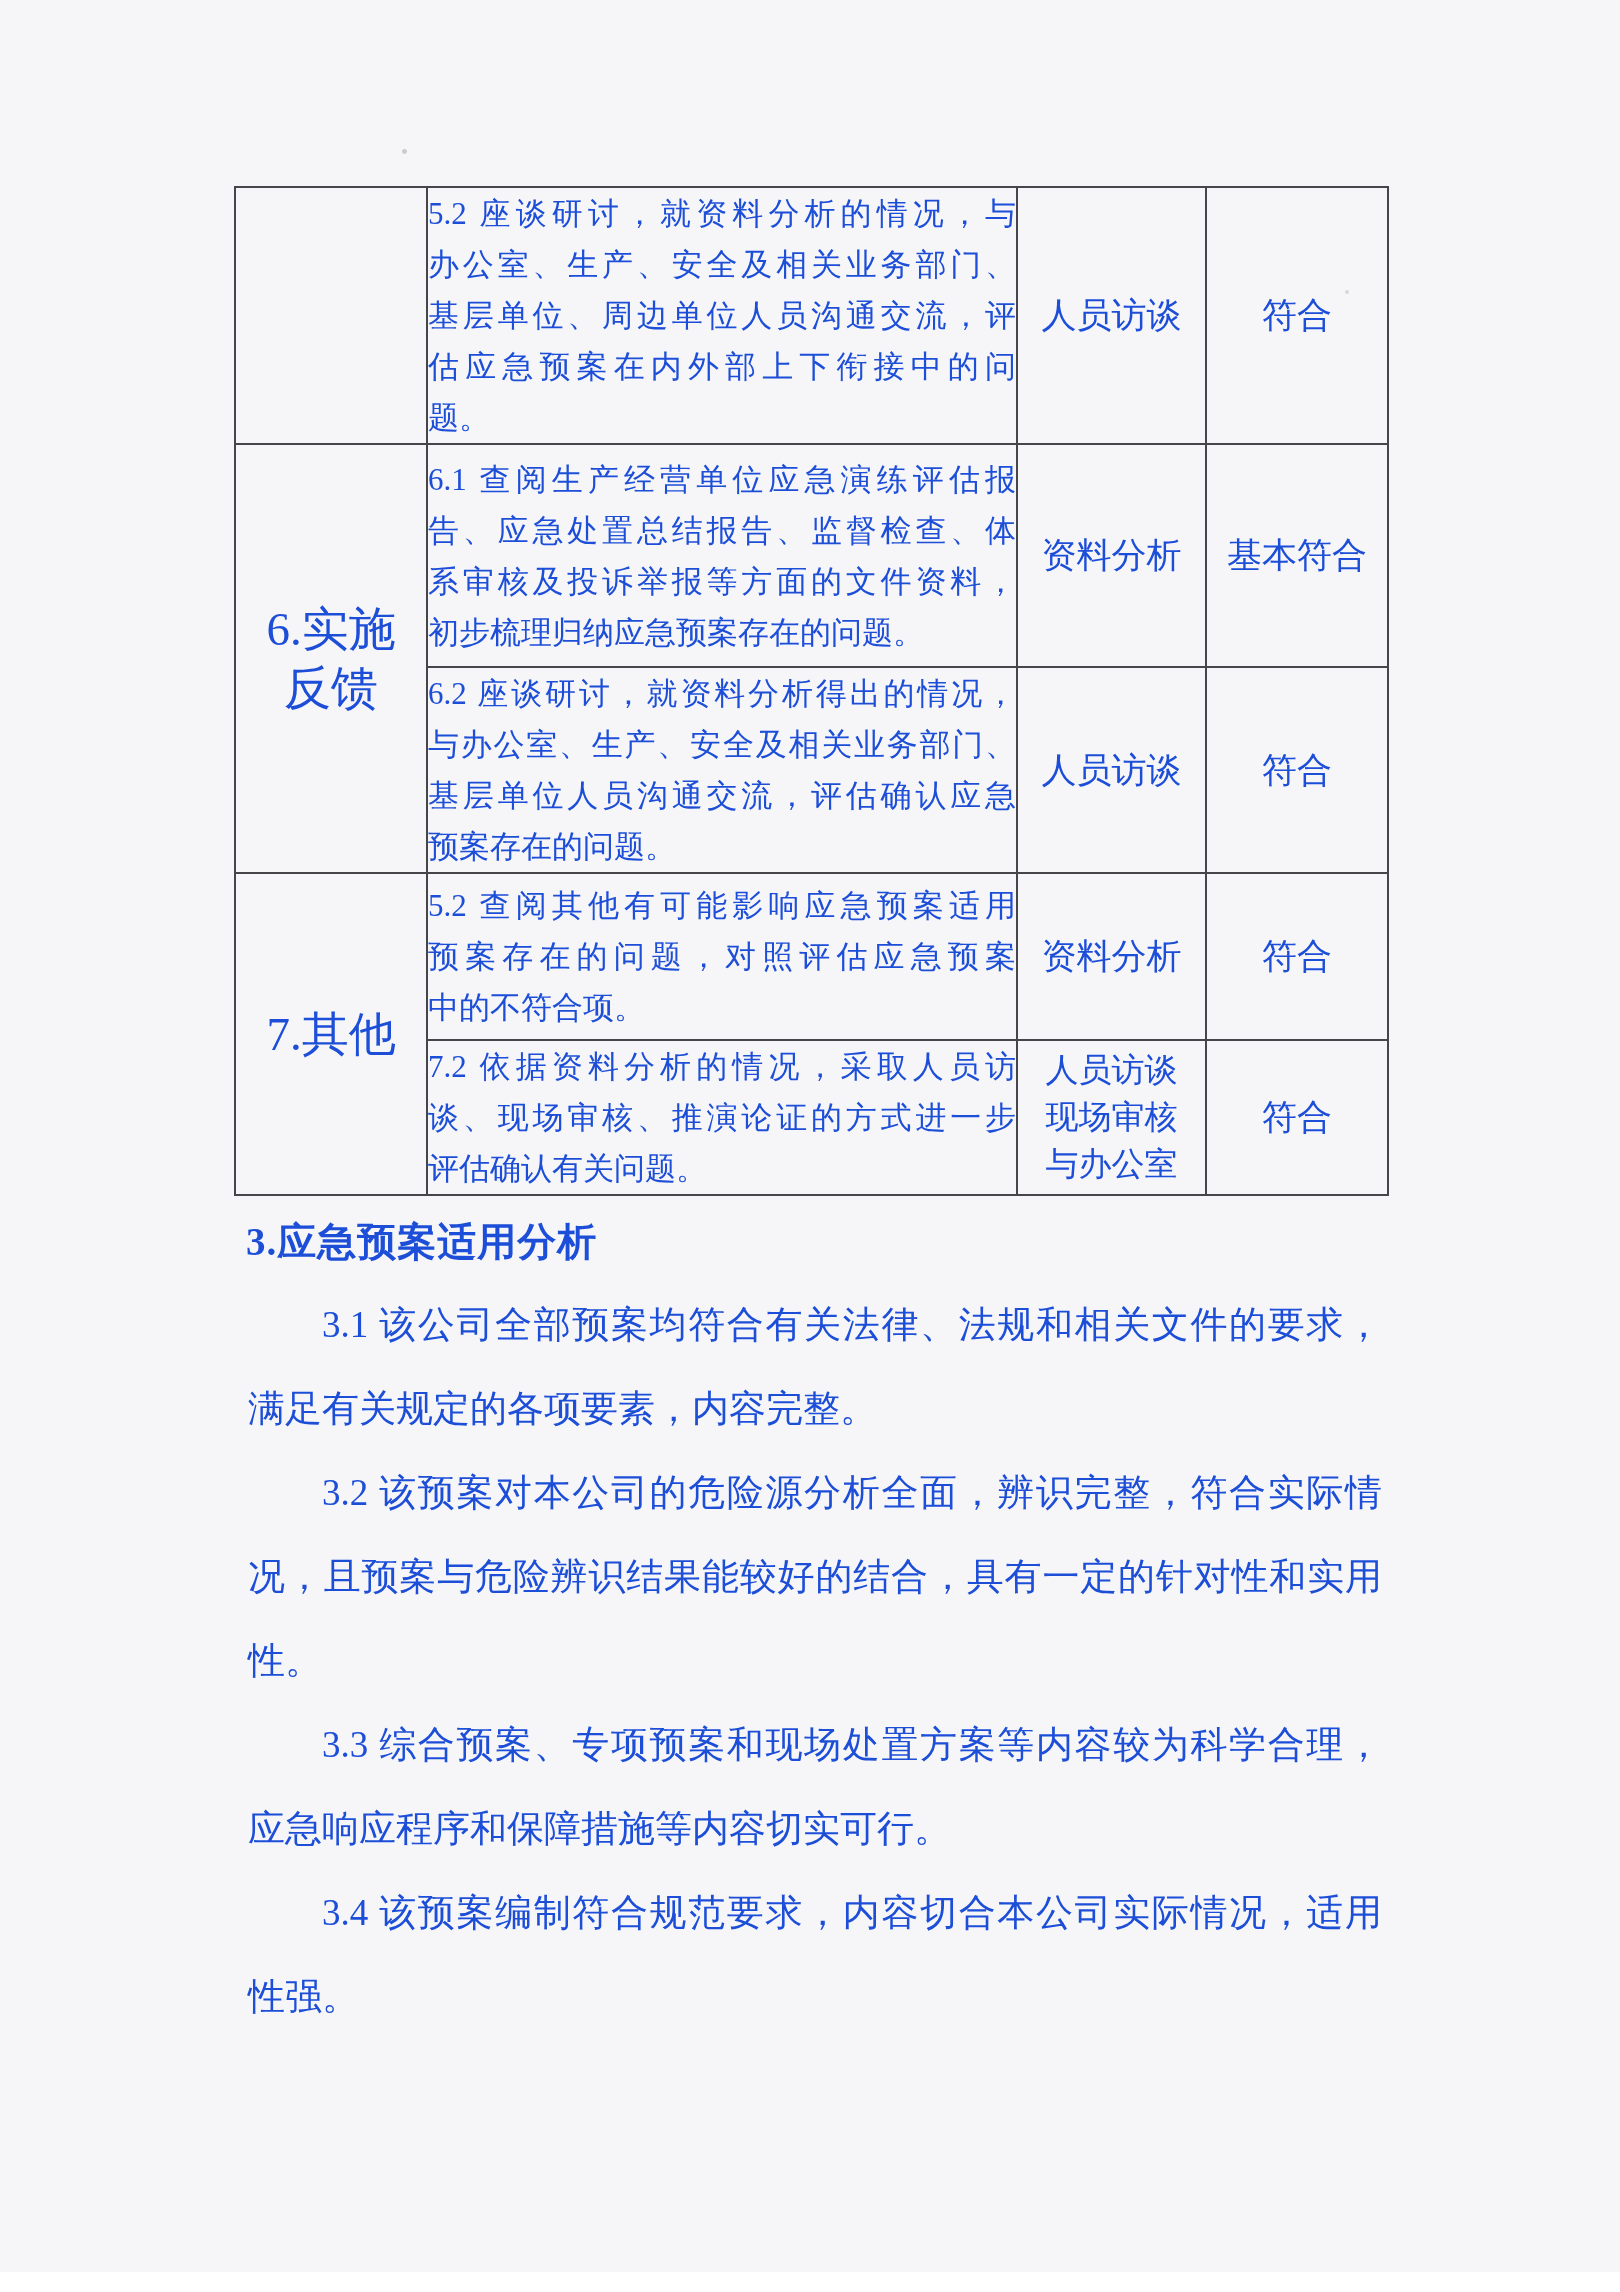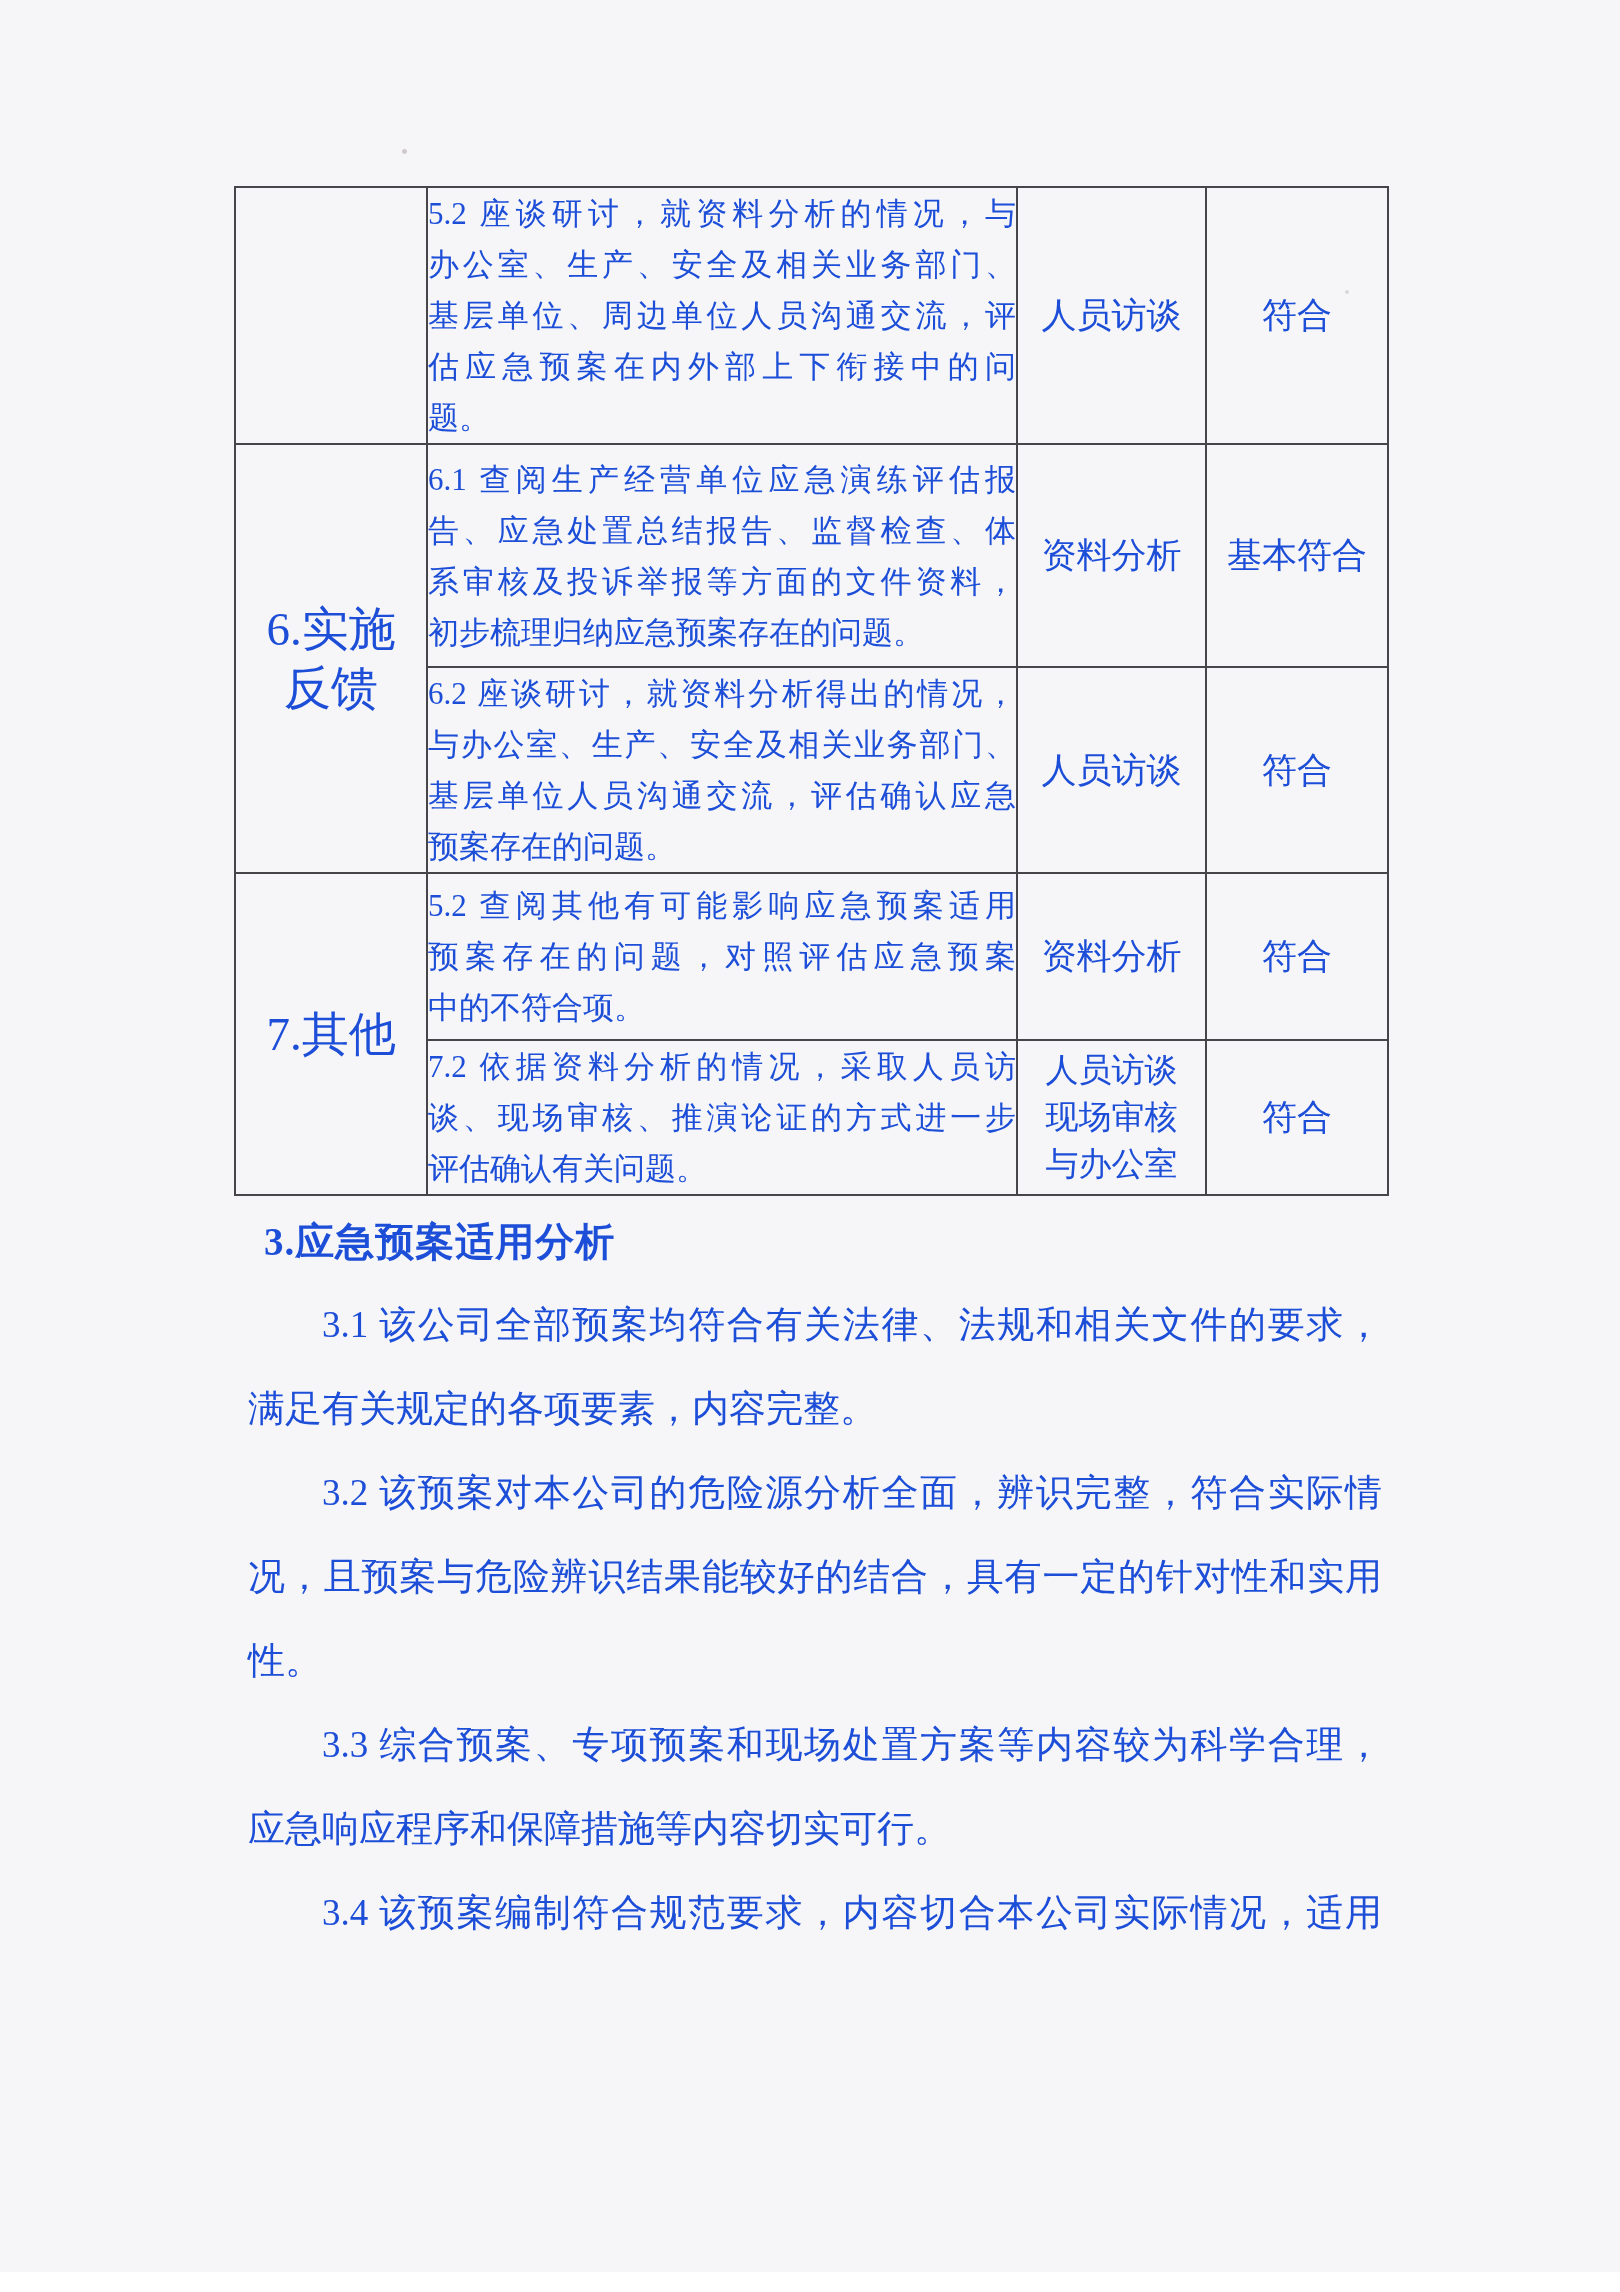--- a/index.html
+++ b/index.html
@@ -38,21 +38,21 @@
   .method-multi .text-line{line-height:47px;font-size:33px;white-space:nowrap;}
   .speck{position:absolute;border-radius:50%;background:#cfc9cb;}
   .speck-a{left:402px;top:149px;width:4.9px;height:4.9px;}
   .speck-b{left:1345px;top:290px;width:3.9px;height:3.9px;opacity:.7;}
   .page-edge{
     position:absolute;left:0;bottom:0;width:100%;height:20.6px;background:#ffffff;
   }
 
   
   .section-heading{
-    position:absolute;left:264px;top:1215px;
+    position:absolute;left:246px;top:1215px;
     font-size:39px;font-weight:bold;letter-spacing:1px;white-space:nowrap;
   }
   .body-text{
     position:absolute;left:248px;top:1283px;width:1134px;
     font-size:37px;
   }
   .body-line{line-height:84px;height:84px;white-space:nowrap;}
   .body-line.fill{white-space:normal;text-align:justify;text-align-last:justify;}
   .body-line.indent{padding-left:74px;}
 </style>
@@ -157,19 +157,20 @@
 
   <div class="body-text">
     <div class="body-line indent fill">3.1 该公司全部预案均符合有关法律、法规和相关文件的要求，</div>
     <div class="body-line">满足有关规定的各项要素，内容完整。</div>
     <div class="body-line indent fill">3.2 该预案对本公司的危险源分析全面，辨识完整，符合实际情</div>
     <div class="body-line fill">况，且预案与危险辨识结果能较好的结合，具有一定的针对性和实用</div>
     <div class="body-line">性。</div>
     <div class="body-line indent fill">3.3 综合预案、专项预案和现场处置方案等内容较为科学合理，</div>
     <div class="body-line">应急响应程序和保障措施等内容切实可行。</div>
     <div class="body-line indent fill">3.4 该预案编制符合规范要求，内容切合本公司实际情况，适用</div>
+    <div class="body-line">性强。</div>
   </div>
 
   <span class="speck speck-a"></span>
   <span class="speck speck-b"></span>
   <div class="page-edge"></div>
 </div>
 
 
 </body></html>

